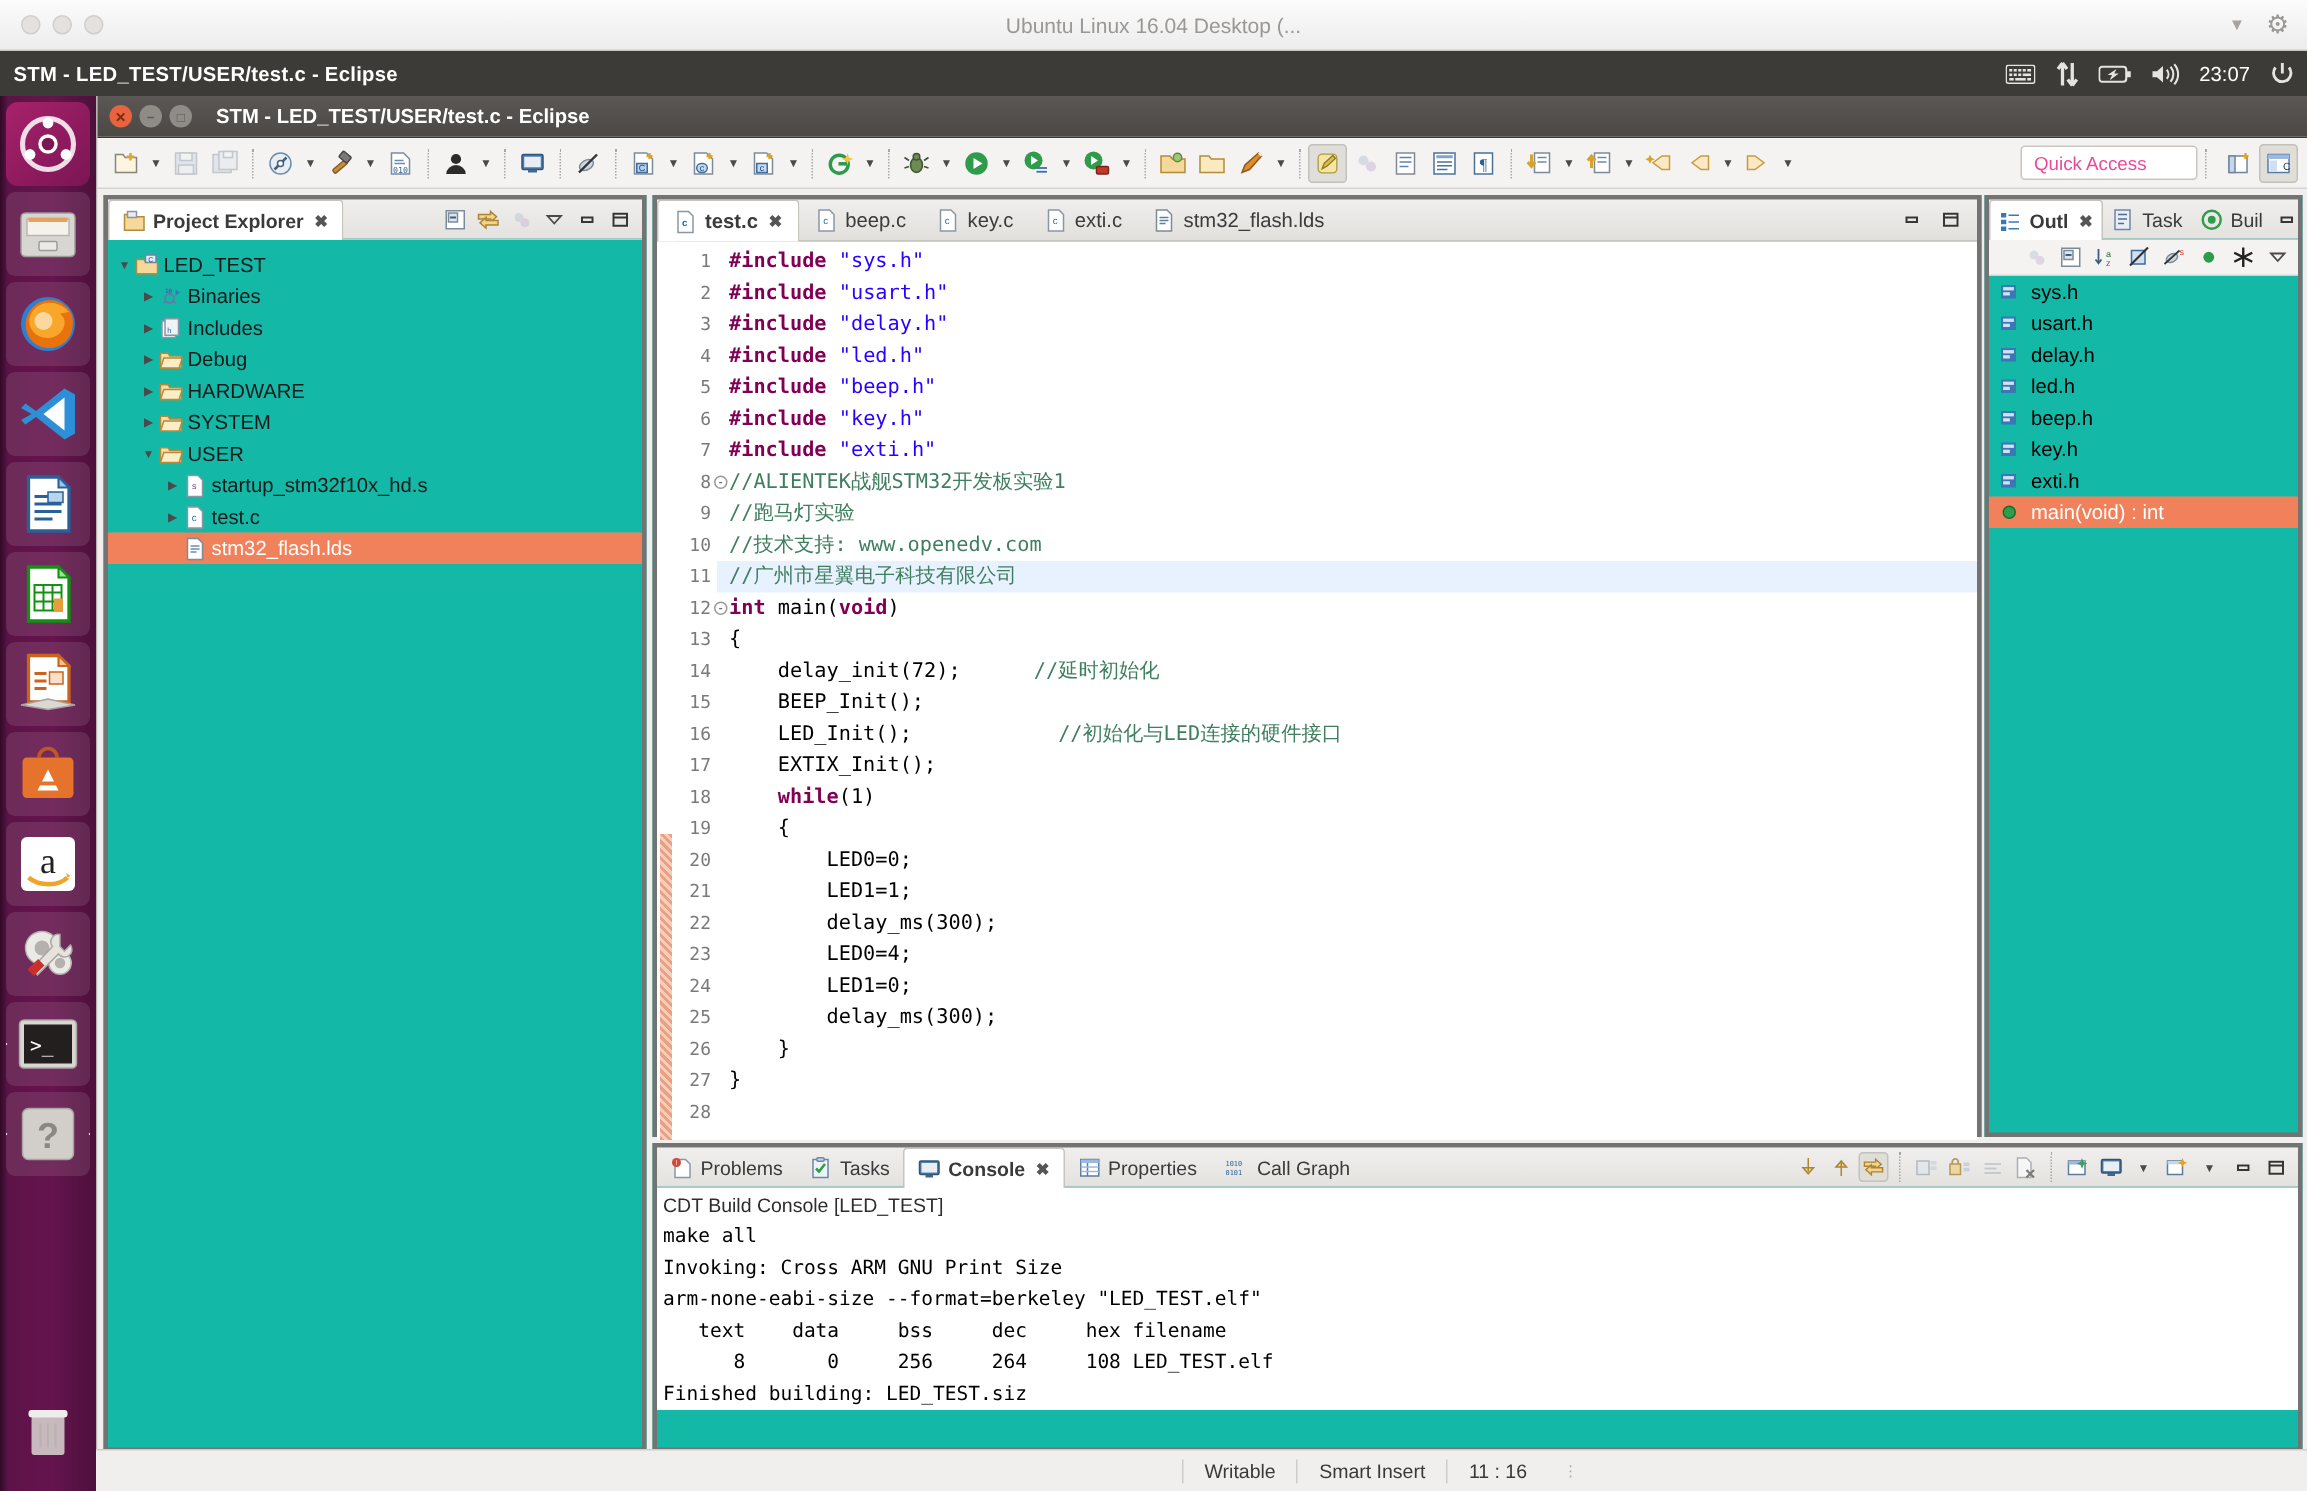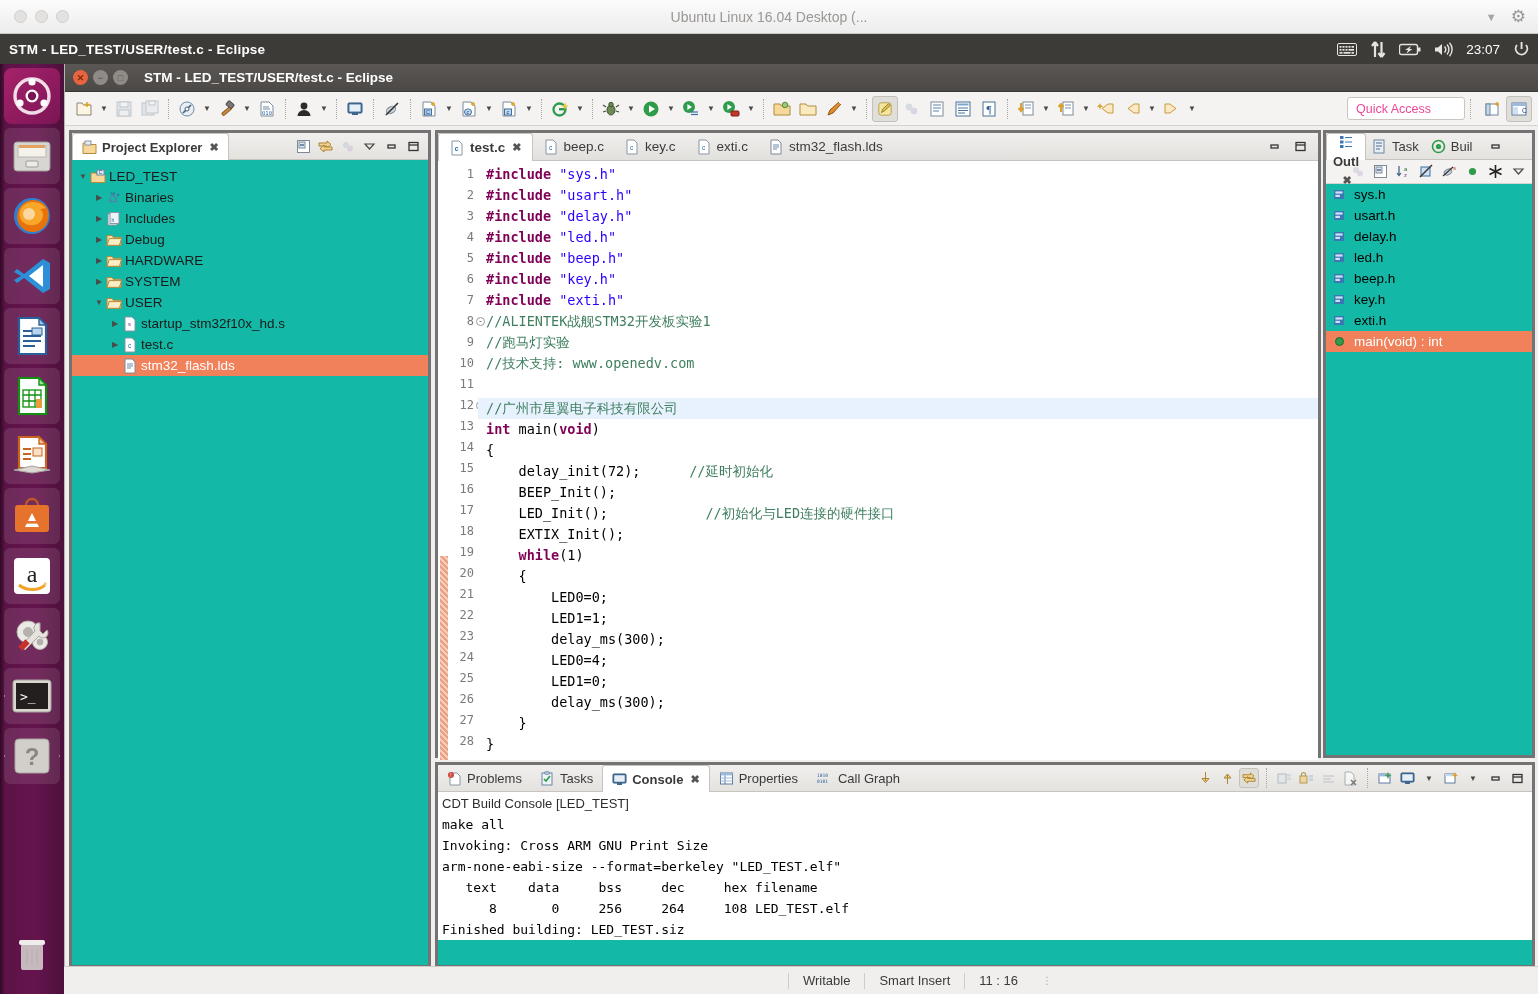--- a/index.html
+++ b/index.html
@@ -156,21 +156,21 @@
   .gutter { width: 28px; text-align: right; padding-right: 4px;
     font-family: "DejaVu Sans Mono", monospace; font-size: 12px; color: #7a7a7a;
     padding-top: 3px; }
   .gline { height: 21px; line-height: 21px; position: relative; }
   .foldmark { position: absolute; right: -11px; top: 6px; width: 9px; height: 9px;
     border: 1px solid #9a9a9a; border-radius: 50%; background: #fff;
     font-size: 8px; line-height: 7px; text-align: center; color: #444; }
   .code-col { flex: 1; padding-top: 3px; font-family: "DejaVu Sans Mono", monospace;
     font-size: 13.5px; position: relative; }
   .cline { height: 21px; line-height: 21px; white-space: pre; padding-left: 8px; color: #000; }
-  .cline.hl { background: #e8f2fe; margin-top: 24px; }
+  .cline.hl { background: #e8f2fe; }
   .kw { color: #7f0055; font-weight: bold; }
   .pre { color: #7f0055; font-weight: bold; }
   .str { color: #2a00ff; }
   .cmt { color: #3f7f5f; }
 
   
   #outline { left: 1258px; top: 4px; width: 212px; height: 628px; }
   .ol-toolbar { height: 24px; background: #f4f3f1; border-bottom: 1px solid #d8d4d0;
     display: flex; align-items: center; justify-content: flex-end; gap: 3px; padding-right: 4px; }
   .ol-list { font-size: 13.5px; }
@@ -1006,21 +1006,21 @@
               <div class="cline">        LED1=0;</div>
               <div class="cline">        delay_ms(300);</div>
               <div class="cline">    }</div>
               <div class="cline">}</div>
             </div>
         </div>
       </div>
 
       <div class="view" id="outline">
         <div class="view-tabbar" id="outline-tabbar">
-            <div class="view-tab active" style="padding: 0px 6px; flex-direction: column;">
+            <div class="view-tab active" style="padding: 0px 6px;">
               <span class="ico">
                 <svg width="15" height="15" viewBox="0 0 15 15">
                   <g fill="#3b77b5">
                     <rect x="1" y="2" width="3.5" height="3"></rect>
                     <rect x="1" y="6.5" width="3.5" height="3"></rect>
                     <rect x="1" y="11" width="3.5" height="3"></rect>
                   </g>
                   <g stroke="#3b77b5" stroke-width="1">
                     <line x1="6" y1="3.5" x2="13" y2="3.5"></line>
                     <line x1="6" y1="8" x2="13" y2="8"></line>

